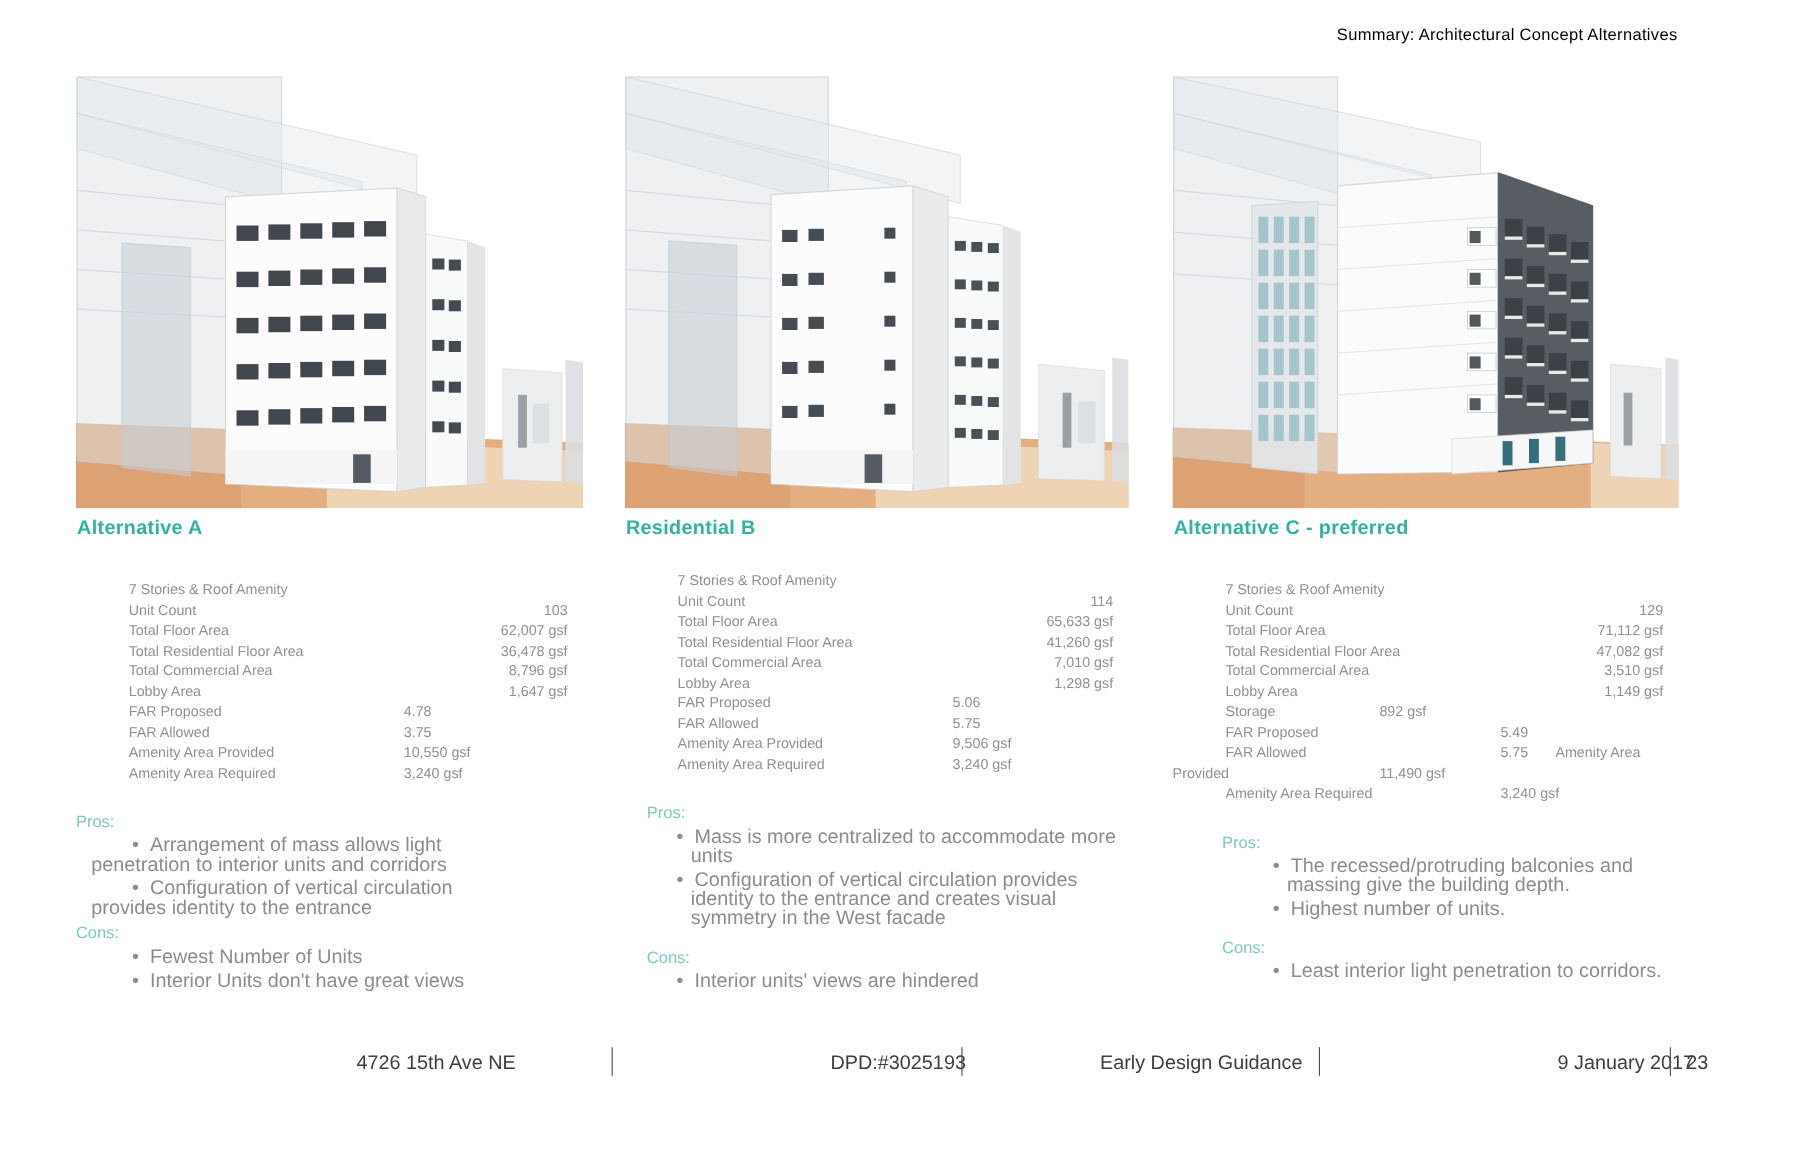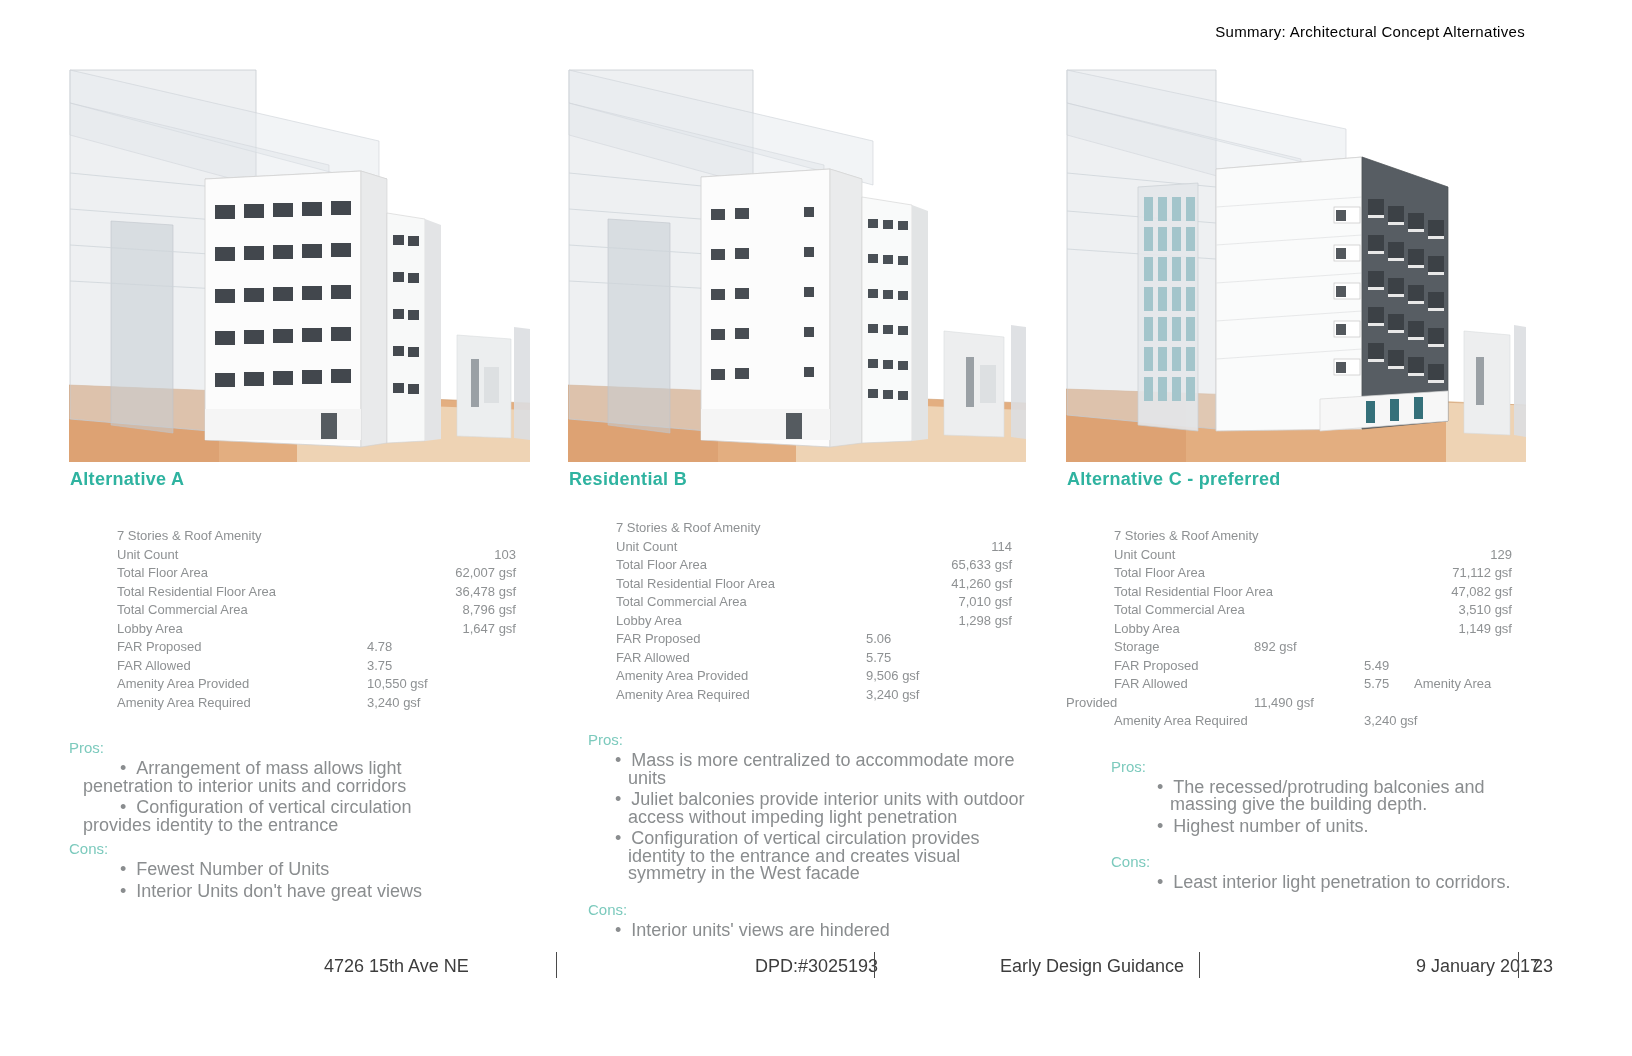--- a/index.html
+++ b/index.html
@@ -304,21 +304,20 @@
           <span class="sm">9,506 gsf</span>
         </div>
         <div class="srow">
           <span class="sl">Amenity Area Required</span>
           <span class="sm">3,240 gsf</span>
         </div>
       </div>
     <div class="pc-label pros-label">Pros:</div>
     <ul class="bullets">
         <li>Mass is more centralized to accommodate more units</li>
-        <li>Juliet balconies provide interior units with outdoor access without impeding light penetration</li>
         <li>Configuration of vertical circulation provides identity to the entrance and creates visual symmetry in the West facade</li>
       </ul>
     <div class="pc-label cons-label">Cons:</div>
     <ul class="bullets">
         <li>Interior units' views are hindered</li>
       </ul>
   </section>
 
   <section class="col col-c">
     <div class="render">

